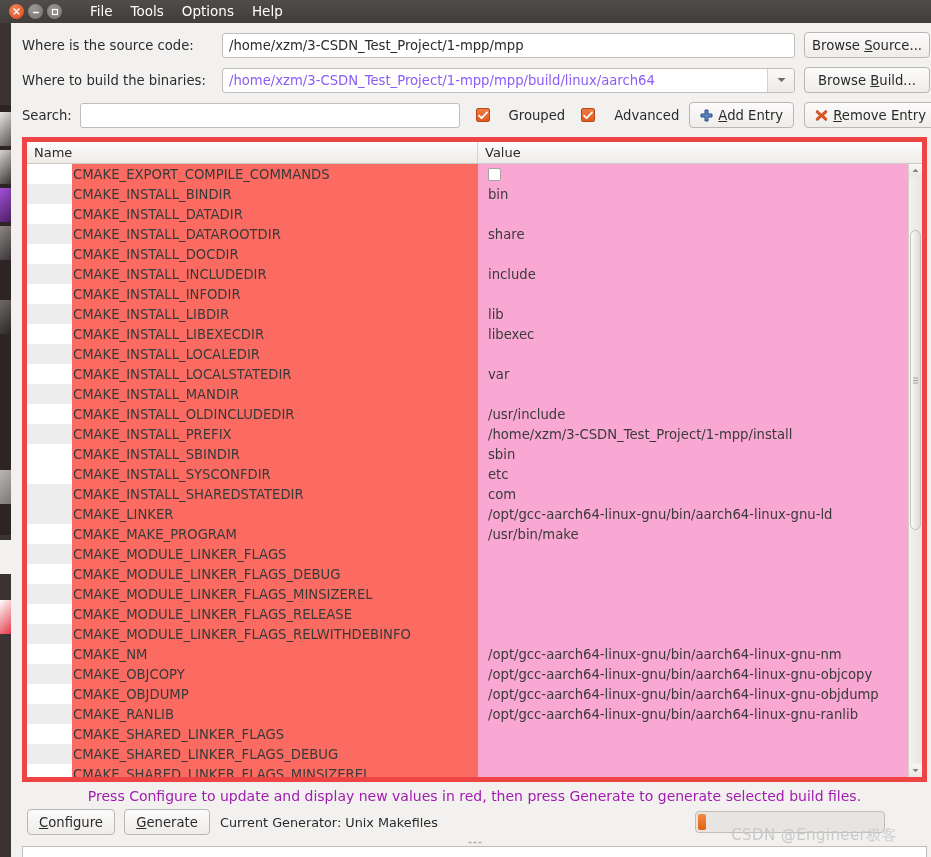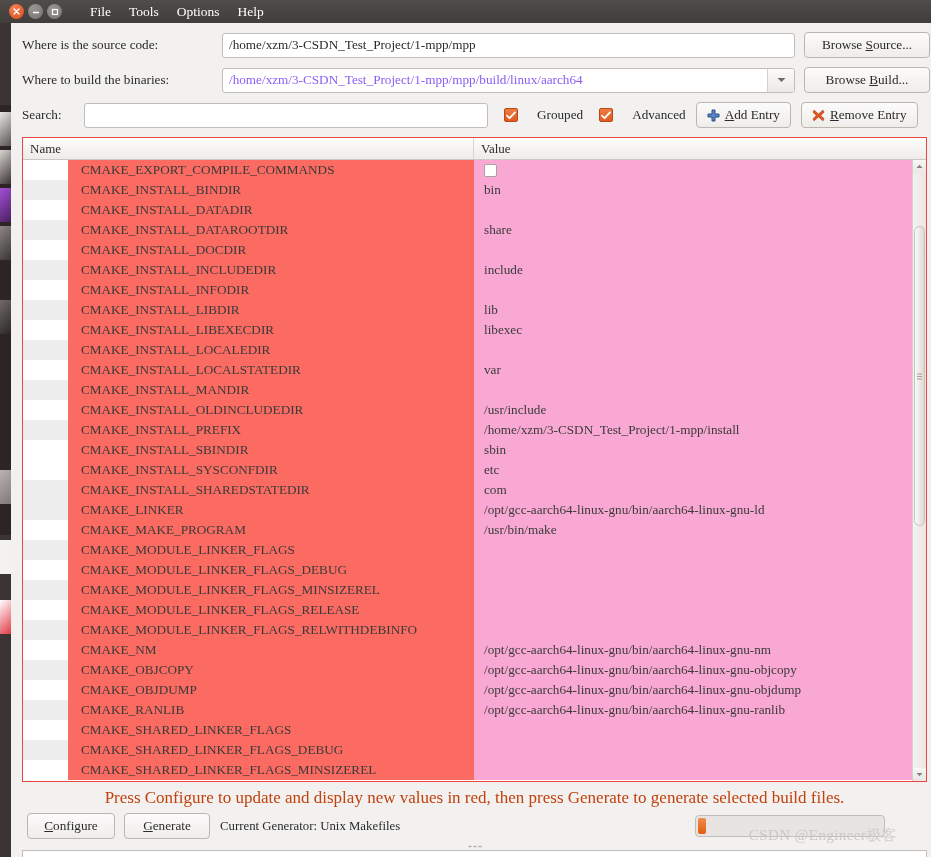--- a/index.html
+++ b/index.html
@@ -4,21 +4,21 @@
 <style>
   * { box-sizing: border-box; }
   html, body {
     margin: 0; padding: 0;
     width: 931px; height: 857px;
     overflow: hidden;
     font-family: "DejaVu Sans", "Liberation Sans", sans-serif;
     background: #f2f1f0;
   }
 
-  #app { position: relative; width: 903px; height: 857px; font-family: Liberation Serif, serif; }
+  #app { position: relative; width: 903px; height: 857px; }
 
   
   .launcher {
     position: absolute; left: 0; top: 0; width: 11px; height: 857px;
     background: #3b3334;
     overflow: hidden;
   }
   .launcher-strip {
     position: absolute; left: 0; width: 11px;
     background: #2c2425;
@@ -113,21 +113,21 @@
     display: flex; align-items: center; justify-content: center;
   }
 
   .entry-btn { margin-left: 10px; height: 26px; gap: 5px; }
   .icon-inline { display: inline-flex; align-items: center; }
 
   
   .table-wrap {
     margin: 9px 0 0 5px;
     width: 905px; height: 645px;
-    border: 1px solid #ef4444;
+    border: 5px solid #ef4444;
     background: #ffffff;
     display: flex; flex-direction: column;
     overflow: hidden;
   }
   .thead {
     display: flex; height: 22px; flex: 0 0 22px;
     background: linear-gradient(to bottom, #fdfdfd, #eeebe8);
     border-bottom: 1px solid #cdc7c2;
   }
   .th {
@@ -145,21 +145,21 @@
     display: flex; height: 20px; align-items: stretch;
     font-size: 13.2px; color: #3a3a3a;
   }
   .trow.odd  .indent { background: #ffffff; }
   .trow.even .indent { background: #ededed; }
   .indent { width: 45px; flex: 0 0 45px; }
   .cell-name {
     width: 406px; flex: 0 0 406px;
     background: #fb6b62;
     display: flex; align-items: center;
-    padding-left: 13px; overflow: hidden; white-space: nowrap;
+    padding-left: 1px; overflow: hidden; white-space: nowrap;
   }
   .cell-value {
     flex: 1;
     background: #f9a8d4;
     display: flex; align-items: center;
     padding-left: 10px; overflow: hidden; white-space: nowrap;
   }
   .cell-check {
     width: 13px; height: 13px; background: #ffffff;
     border: 1px solid #a9a29c; border-radius: 2px;
@@ -183,21 +183,21 @@
     position: absolute; left: 1px; width: 11px;
     background: linear-gradient(to right, #fbfafa 0%, #eceae7 50%, #ddd9d5 100%);
     border: 1px solid #c7c1bb; border-radius: 6px;
     display: flex; align-items: center; justify-content: center;
   }
   .sb-grip { width: 5px; height: 7px; }
 
   
   .hint {
     margin-top: 6px; text-align: center; width: 905px; margin-left: 5px;
-    font-size: 17px; color: #c2410c;
+    font-size: 14px; color: #a21caf;
   }
   .bottom-row {
     margin-top: 5px; padding-left: 10px; height: 26px;
     display: flex; align-items: center;
   }
   .gen-label { margin-left: 10px; font-size: 12.8px; color: #2b2b2b; white-space: nowrap; }
   .progress {
     margin-left: auto; margin-right: 52px;
     width: 190px; height: 22px;
     border: 1px solid #c2bdb8; border-radius: 4px;

